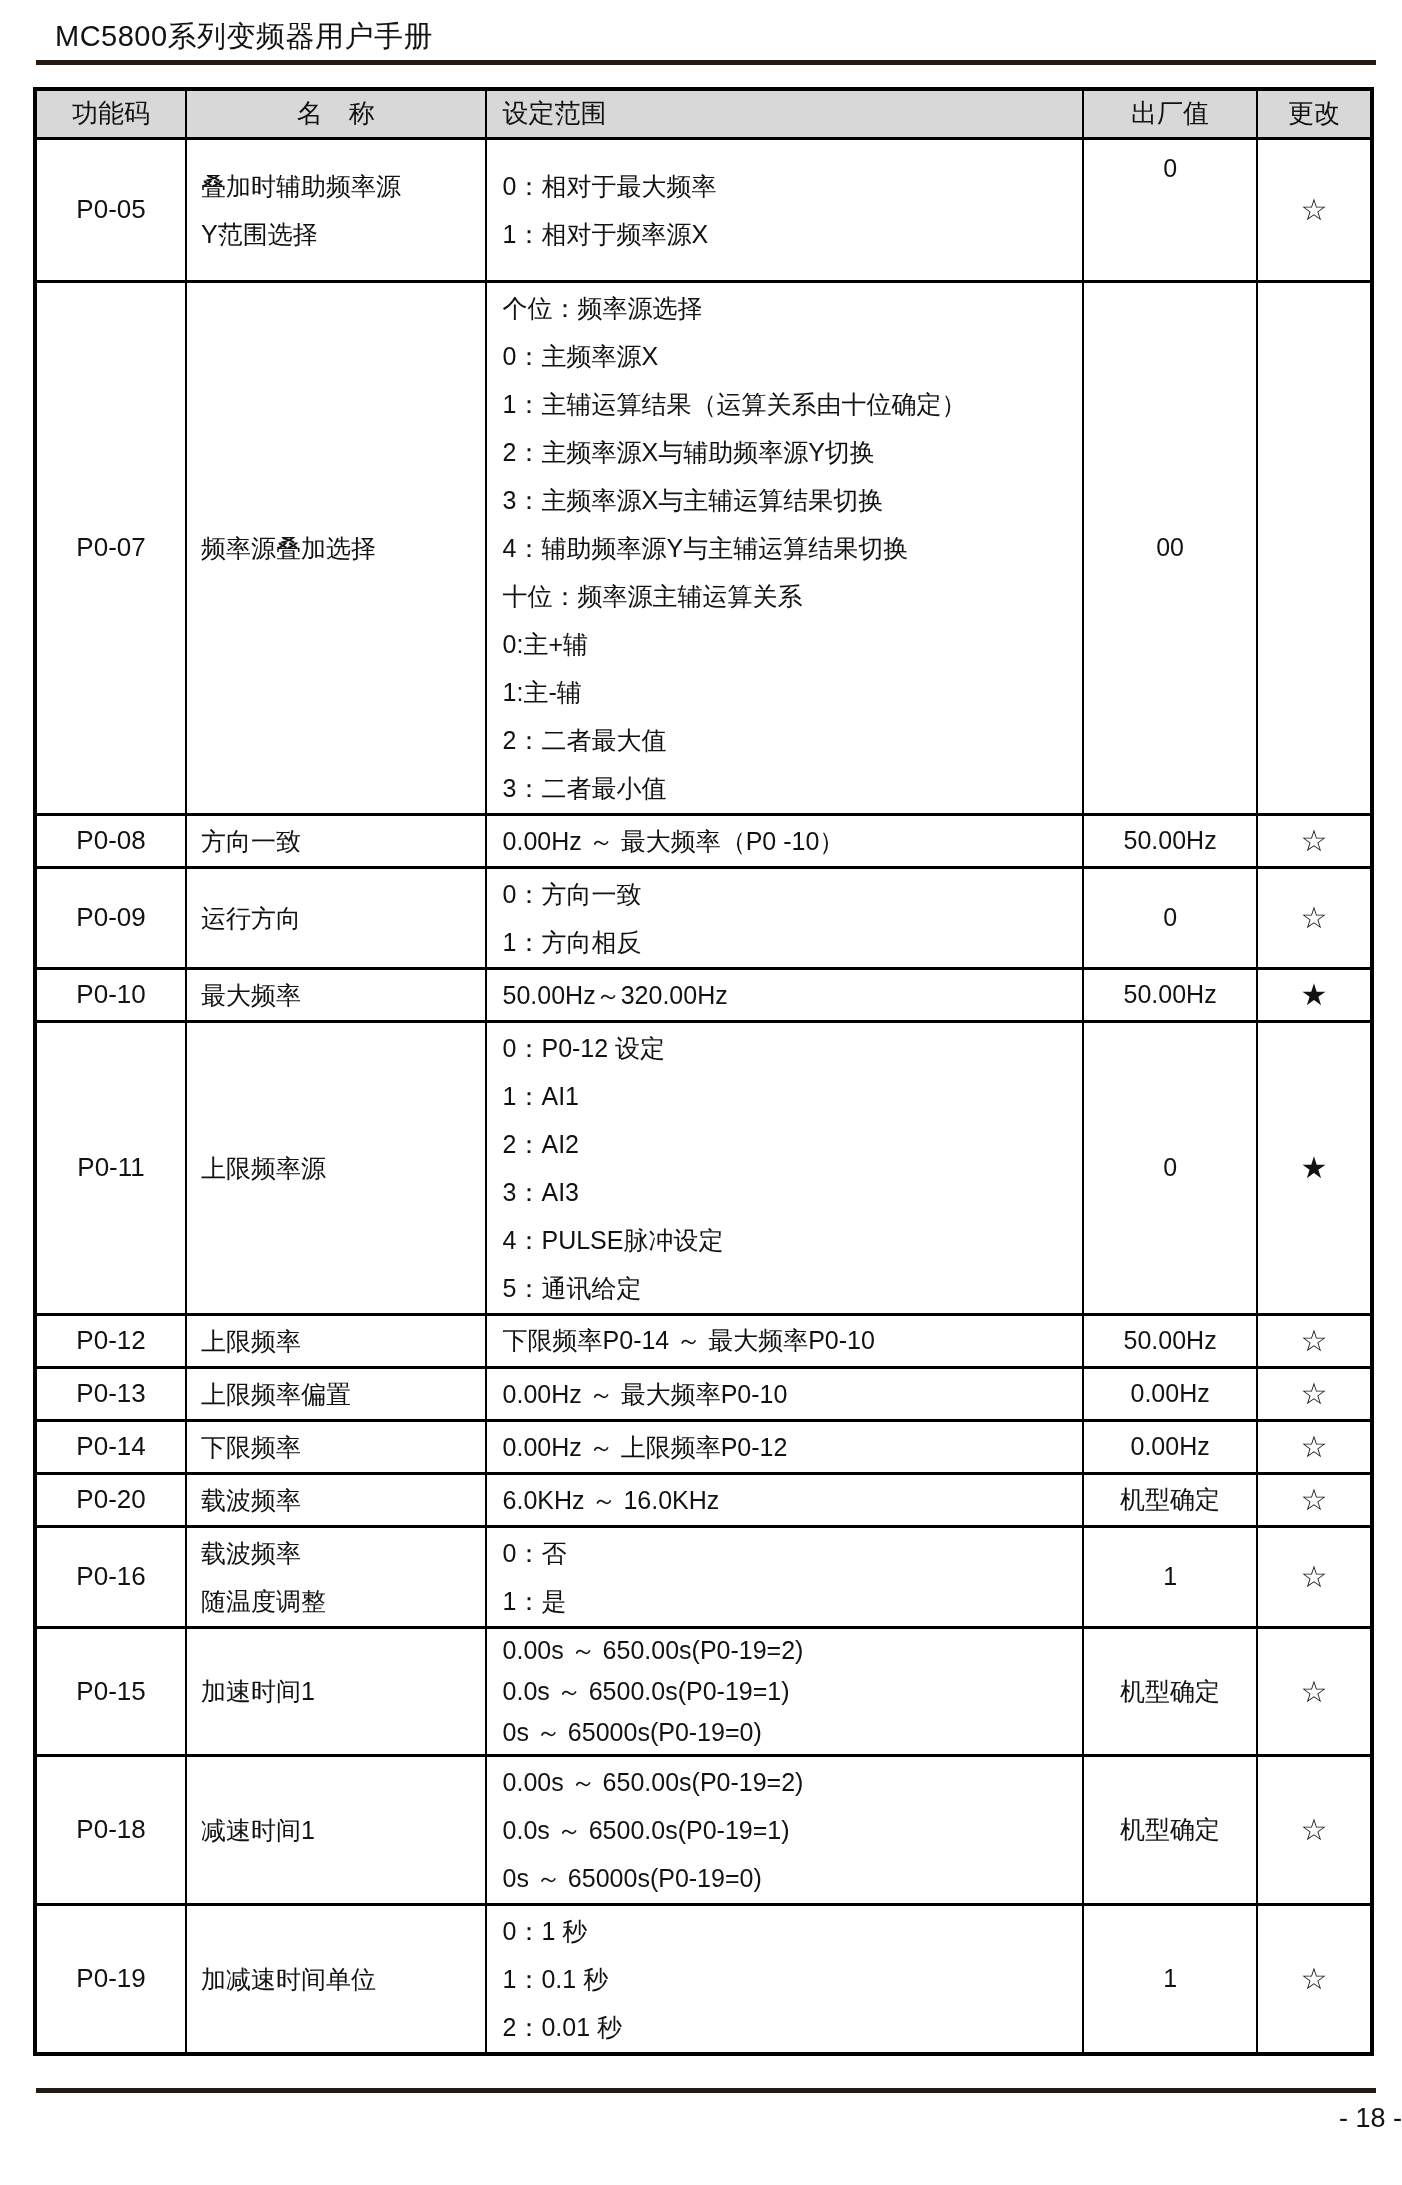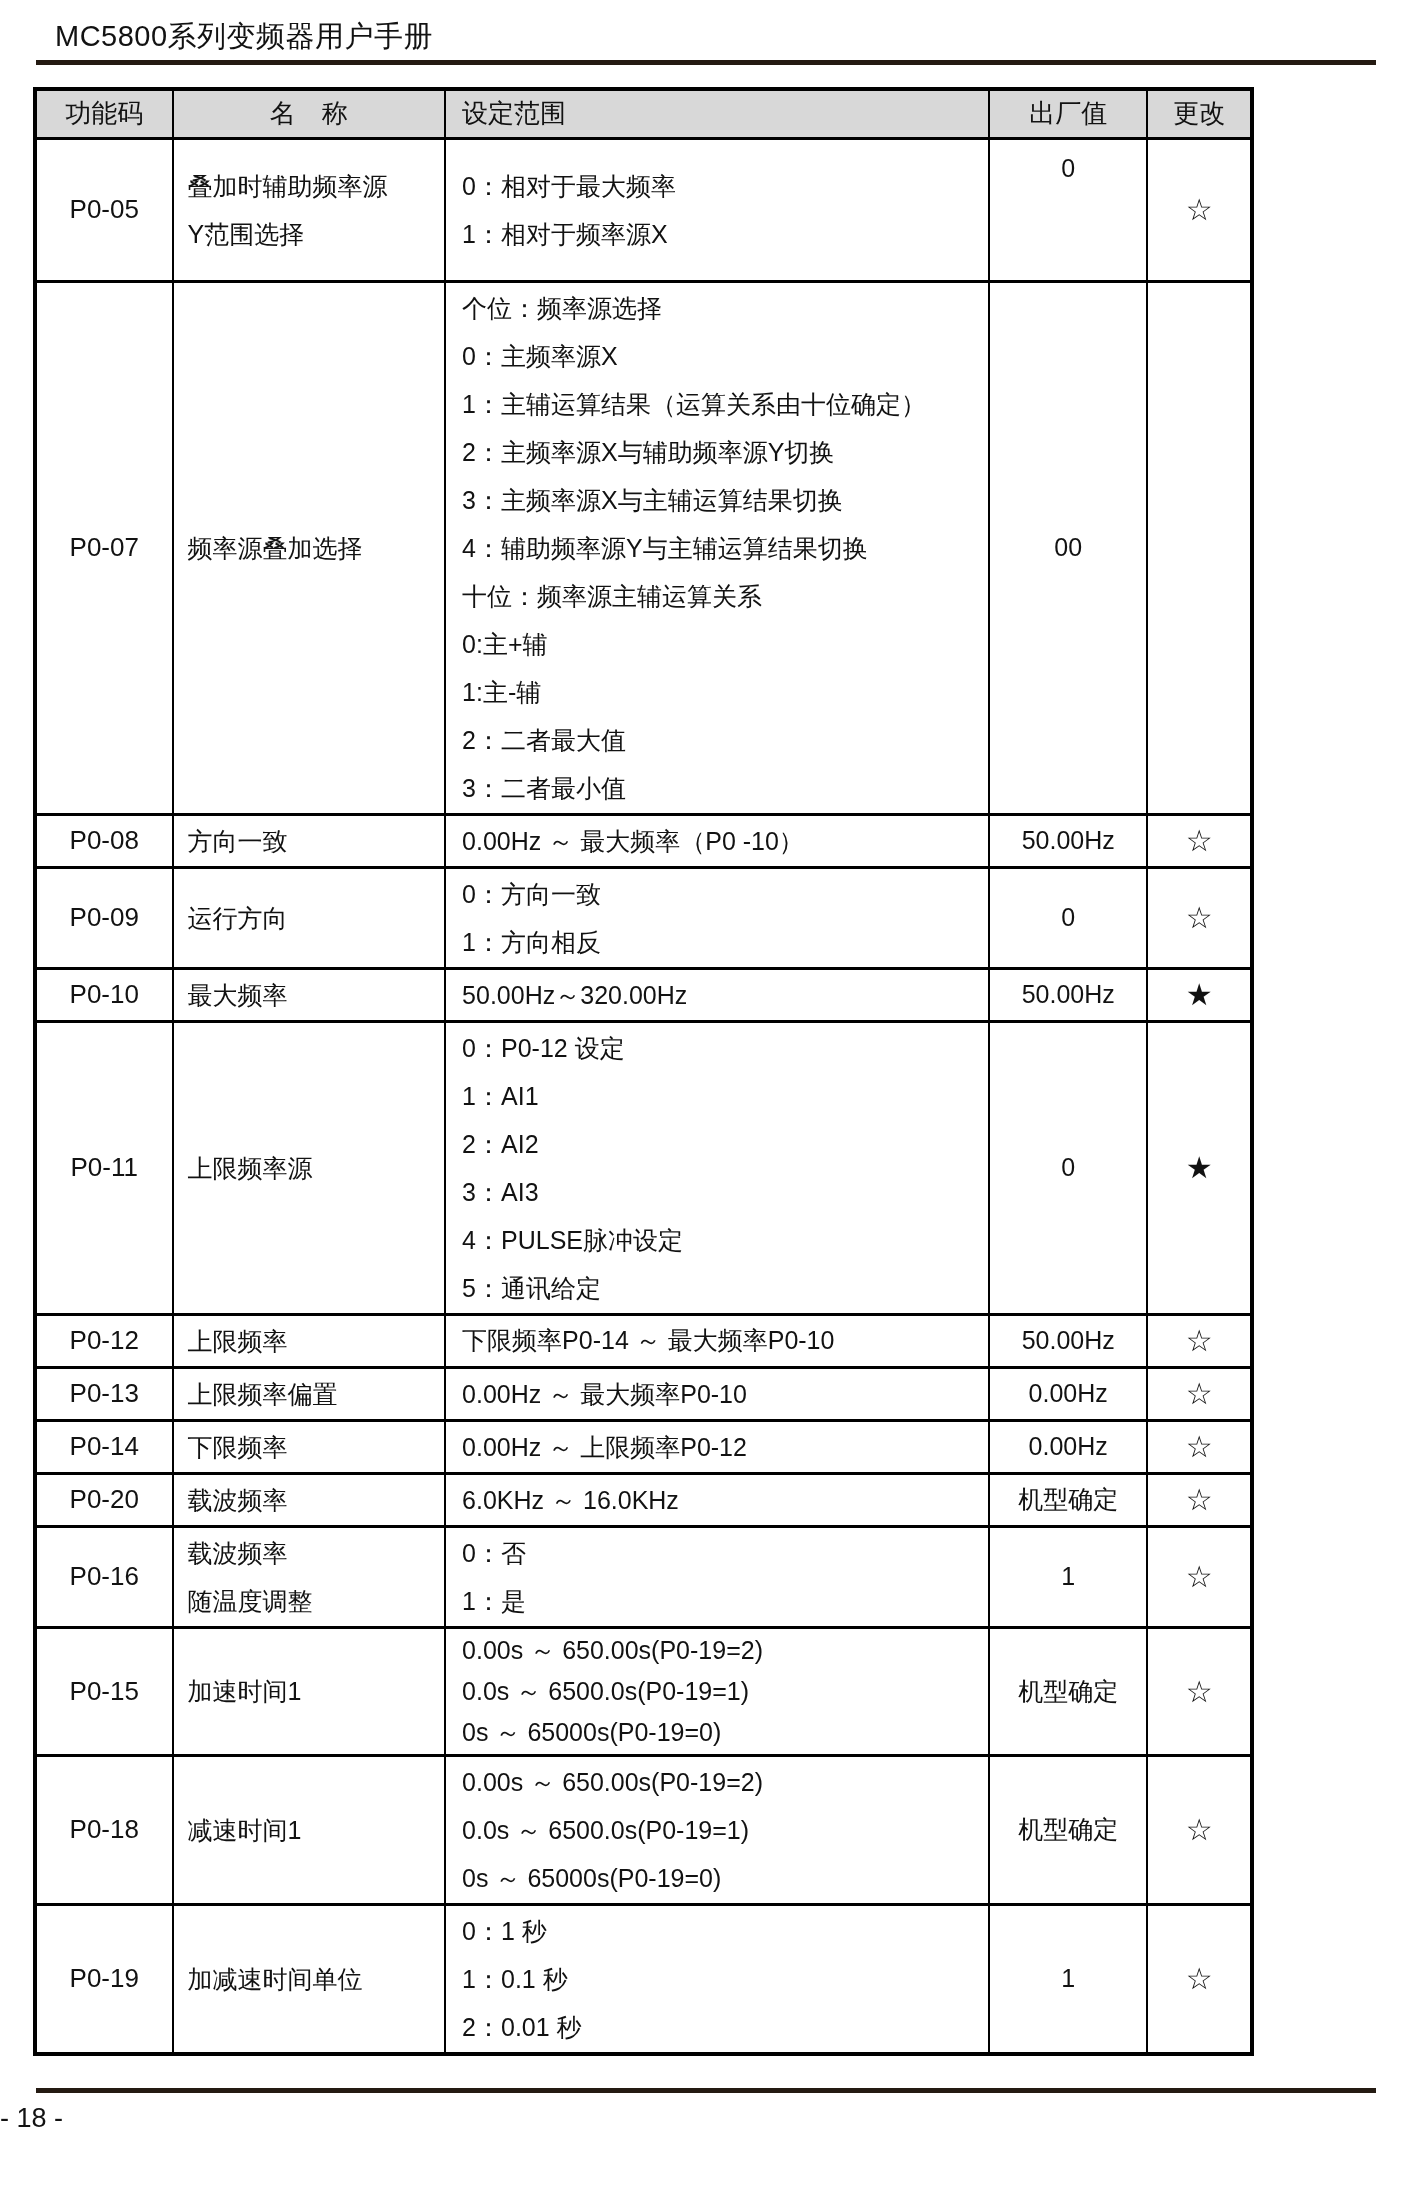--- a/index.html
+++ b/index.html
@@ -28,21 +28,21 @@
   }
   .rule {
     height: 5px;
     background: #241a12;
     margin: 7px 26px 0 36px;
   }
   
   table.param-table {
     border-collapse: collapse;
     table-layout: fixed;
-    width: 1221px;
+    width: 1341px;
     margin: 22px 0 0 33px;
     border: 4px solid #000;
   }
   col.c-code   { width: 11.3%; }
   col.c-name   { width: 22.4%; }
   col.c-range  { width: 44.7%; }
   col.c-value  { width: 13.0%; }
   col.c-change { width: 8.6%;  }
 
   th, td {
@@ -91,21 +91,21 @@
   
   tbody tr:nth-child(1) td { padding-top: 22px; padding-bottom: 22px; }
   tbody tr:nth-child(1) td.value-cell { vertical-align: top; padding-top: 14px; }
   tbody tr:nth-child(7)  .range-line,
   tbody tr:nth-child(12) .range-line,
   tbody tr:nth-child(12) .name-line,
   tbody tr:nth-child(15) .range-line { line-height: 41px; }
   
   .footer { margin-top: 32px; }
   .page-number {
-    text-align: left;
+    text-align: right;
     font-size: 27px;
     margin-top: 10px;
   }
 </style>
 </head>
 <body>
 
 <div class="page">
 
   <div class="doc-title">MC5800系列变频器用户手册</div>

